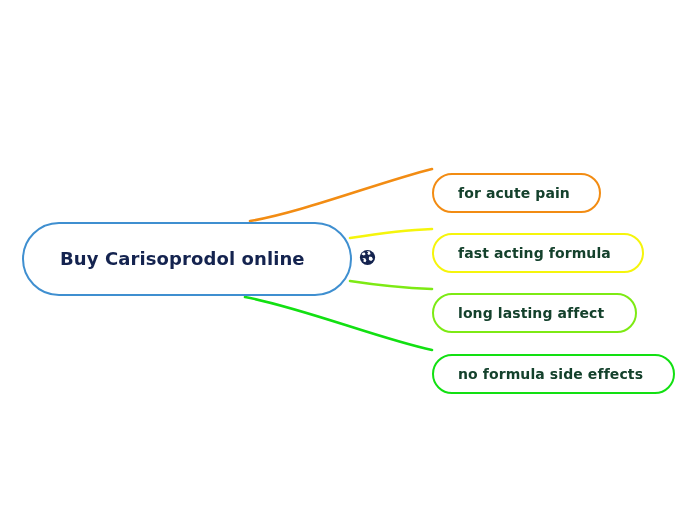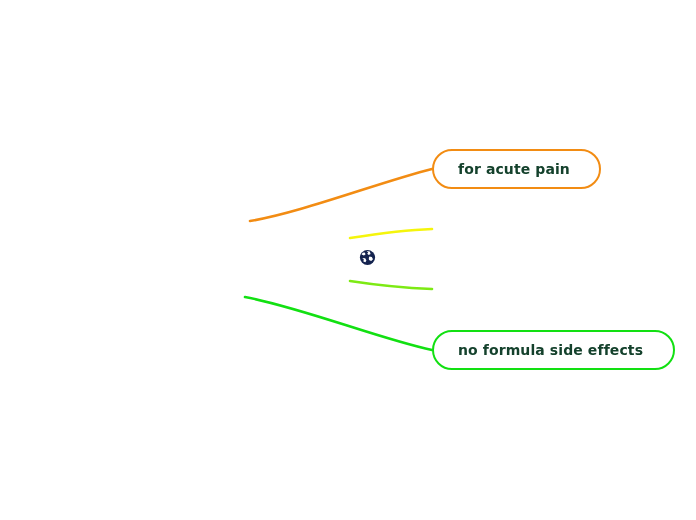--- a/index.html
+++ b/index.html
@@ -45,20 +45,21 @@
     font-weight: bold;
     line-height: 1.32;
     color: #14234f;
     letter-spacing: 0.1px;
   }
   .child-node {
     height: 40px;
     border-width: 2px;
     border-style: solid;
     padding: 0 24px;
+    margin-top: 24px;
   }
   .child-label {
     font-size: 14px;
     font-weight: bold;
     color: #14412c;
     white-space: nowrap;
     letter-spacing: 0.1px;
   }
   #child-0 {
     left: 432px;
@@ -101,32 +102,41 @@
 
 <div id="canvas">
 
   <svg id="branches" viewBox="0 0 696 520" width="696" height="520">
     <path d="M 250 221 C 300 213 380 182 432 169" fill="none" stroke="#f28c13" stroke-width="2.6" stroke-linecap="round"></path>
     <path d="M 350 238 C 376 234 406 230 432 229" fill="none" stroke="#f5f50c" stroke-width="2.6" stroke-linecap="round"></path>
     <path d="M 350 281 C 376 285 406 288 432 289" fill="none" stroke="#7dea14" stroke-width="2.6" stroke-linecap="round"></path>
     <path d="M 245 297 C 300 307 380 339 432 350" fill="none" stroke="#12e012" stroke-width="2.6" stroke-linecap="round"></path>
   </svg>
 
+  <div class="node" id="root-node">
+    <span id="root-label">Buy Carisoprodol online</span>
+  </div>
 
   <svg id="globe-icon" viewBox="0 0 17 17">
     <circle cx="8.5" cy="8.5" r="7.6" fill="#14234f"></circle>
     <path d="M2.6 5.6 L5.0 6.4 L6.6 5.2 L5.6 3.4 L3.6 3.8 Z
              M7.6 2.0 L9.2 3.4 L8.2 4.8 L9.8 6.0 L11.6 5.0 L10.8 2.6 Z
              M3.2 9.0 L4.8 10.2 L4.4 12.4 L6.4 13.2 L7.4 11.4 L6.2 9.2 Z
              M10.4 7.6 L12.8 8.0 L14.0 10.2 L12.2 12.0 L10.0 11.0 L9.8 9.0 Z" fill="#ffffff"></path>
   </svg>
 
   <div class="node child-node" id="child-0">
     <span class="child-label">for acute pain</span>
   </div>
 
+  <div class="node child-node" id="child-1">
+    <span class="child-label">fast acting formula</span>
+  </div>
 
+  <div class="node child-node" id="child-2">
+    <span class="child-label">long lasting affect</span>
+  </div>
 
   <div class="node child-node" id="child-3">
     <span class="child-label">no formula side effects</span>
   </div>
 
 </div>
 
 </body></html>

